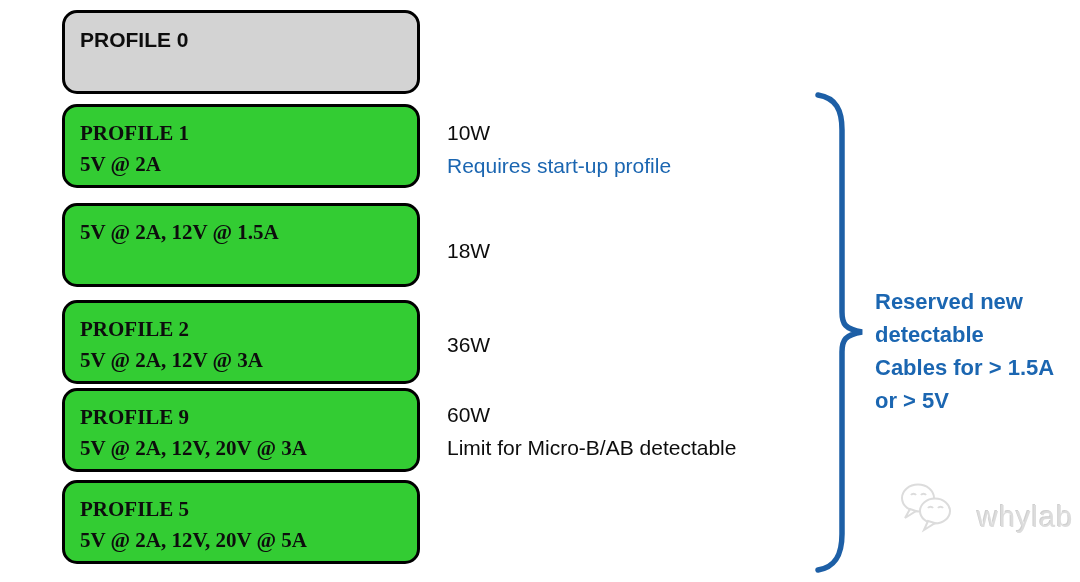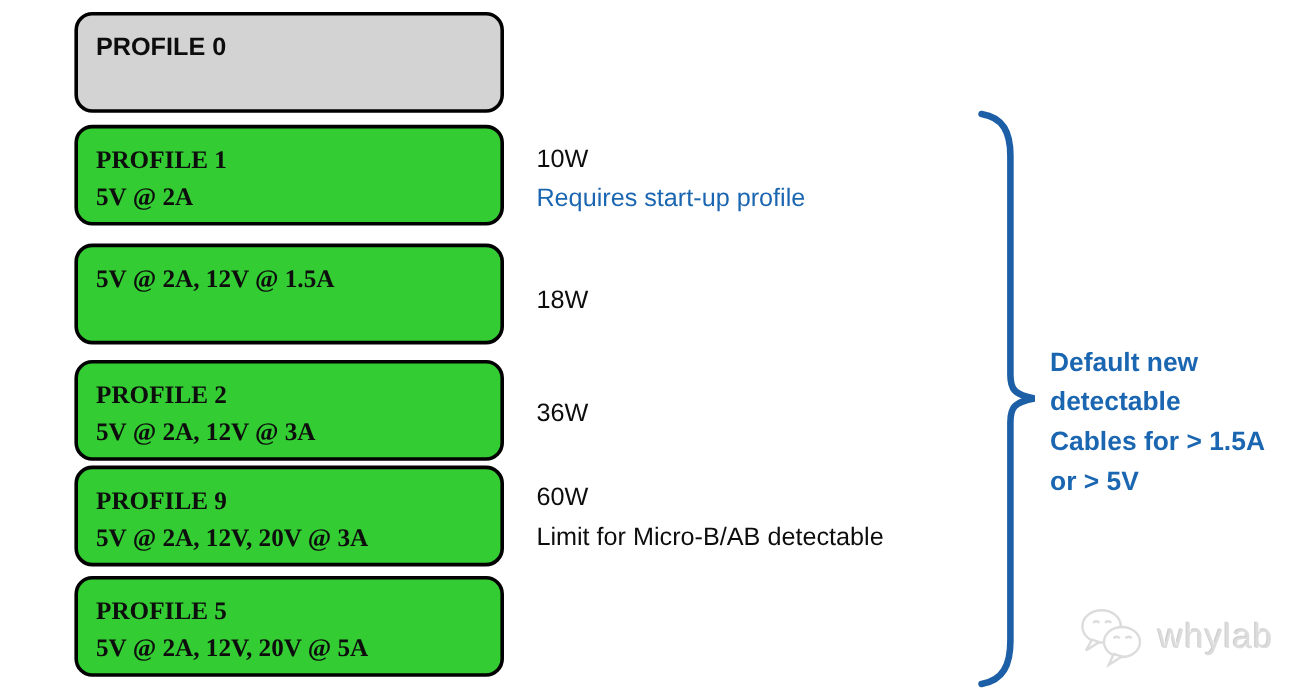--- a/index.html
+++ b/index.html
@@ -63,24 +63,24 @@
     top: 285px;
     color: var(--blue_text);
     font-weight: bold;
     font-size: 22px;
     line-height: 33px;
     white-space: nowrap;
   }
   .watermark {
     position: absolute;
     left: 897px;
-    top: 504px;
+    top: 480px;
     display: flex;
-    align-items: center;
-    gap: 8px;
+    align-items: flex-end;
+    gap: 20px;
   }
   .watermark-text {
     color: var(--watermark_gray);
     font-size: 29px;
     letter-spacing: 1px;
     text-shadow: 1px 1px 0 #ffffff, -1px -1px 0 #cfcfcf;
   }
   .wm-icon path, .wm-icon ellipse {
     stroke: var(--watermark_gray);
     stroke-width: 2;
@@ -146,21 +146,21 @@
     <path d="M 10 7
              C 28 10, 34 22, 34 42
              L 34 224
              C 34 236, 37 241, 54 244
              C 37 247, 34 252, 34 264
              L 34 446
              C 34 466, 28 479, 10 482"></path>
   </svg>
 
   <div class="brace-annotation">
-    <div>Default new</div>
+    <div>Reserved new</div>
     <div>detectable</div>
     <div>Cables for &gt; 1.5A</div>
     <div>or &gt; 5V</div>
   </div>
 
   <div class="watermark">
     <svg class="wm-icon" width="60" height="54" viewBox="0 0 60 54" aria-hidden="true">
       <ellipse cx="21" cy="18" rx="16" ry="13.5"></ellipse>
       <path d="M 13 29 L 8 38 L 19 31 Z"></path>
       <path class="eye" d="M 14 15 a 3 3 0 0 1 5 0"></path>

